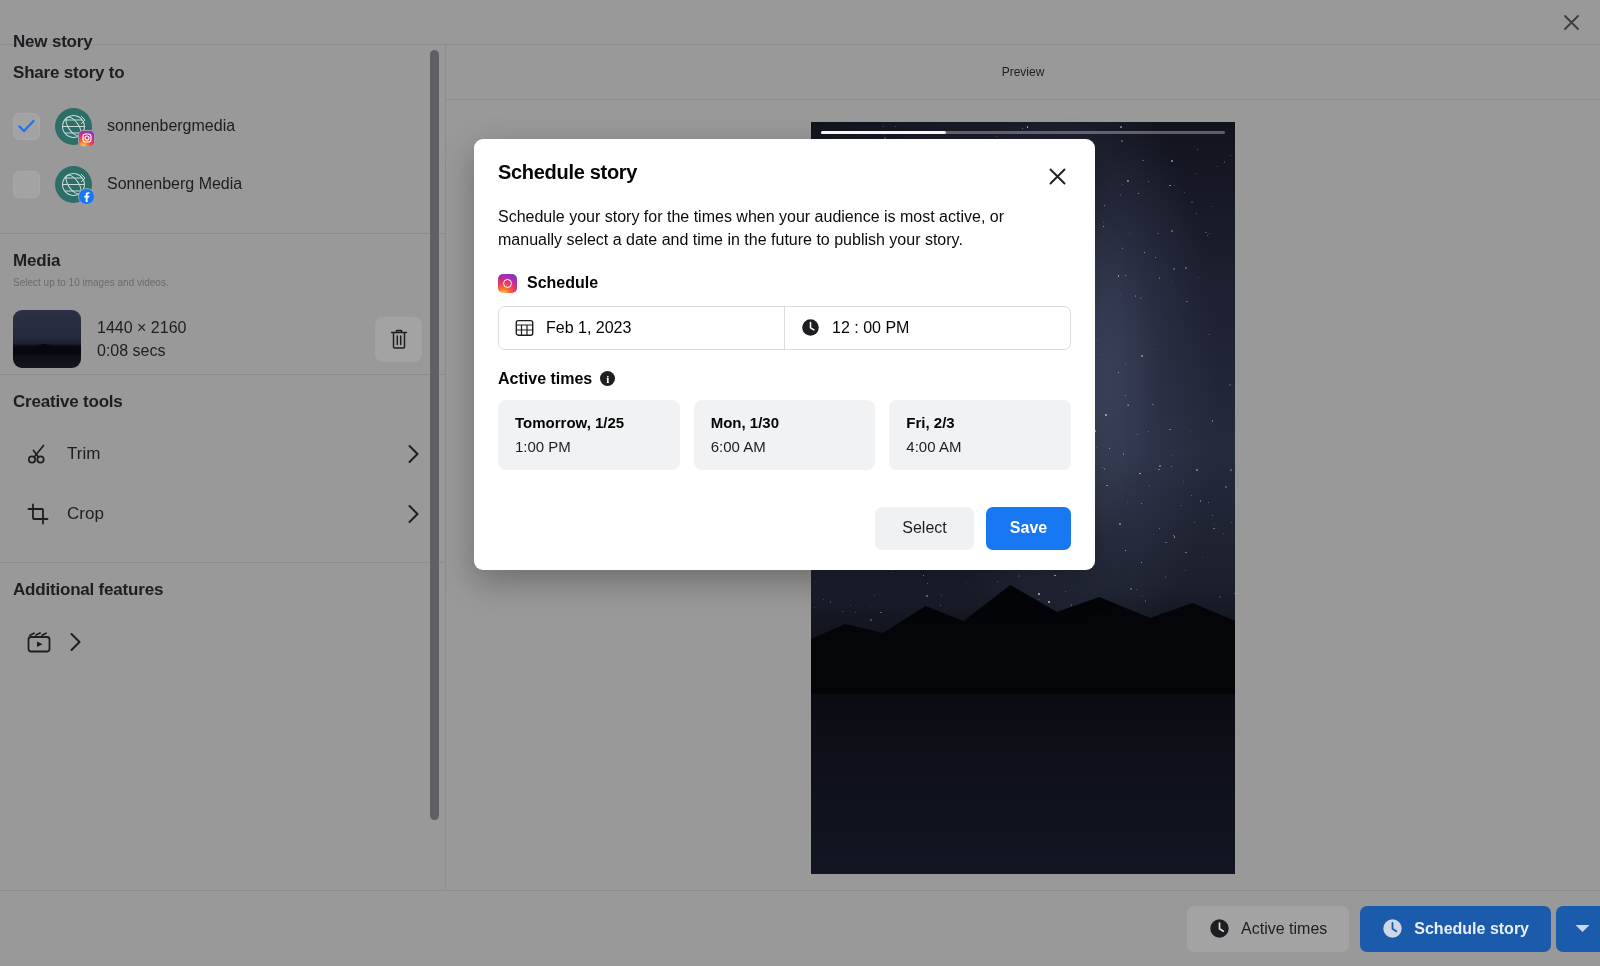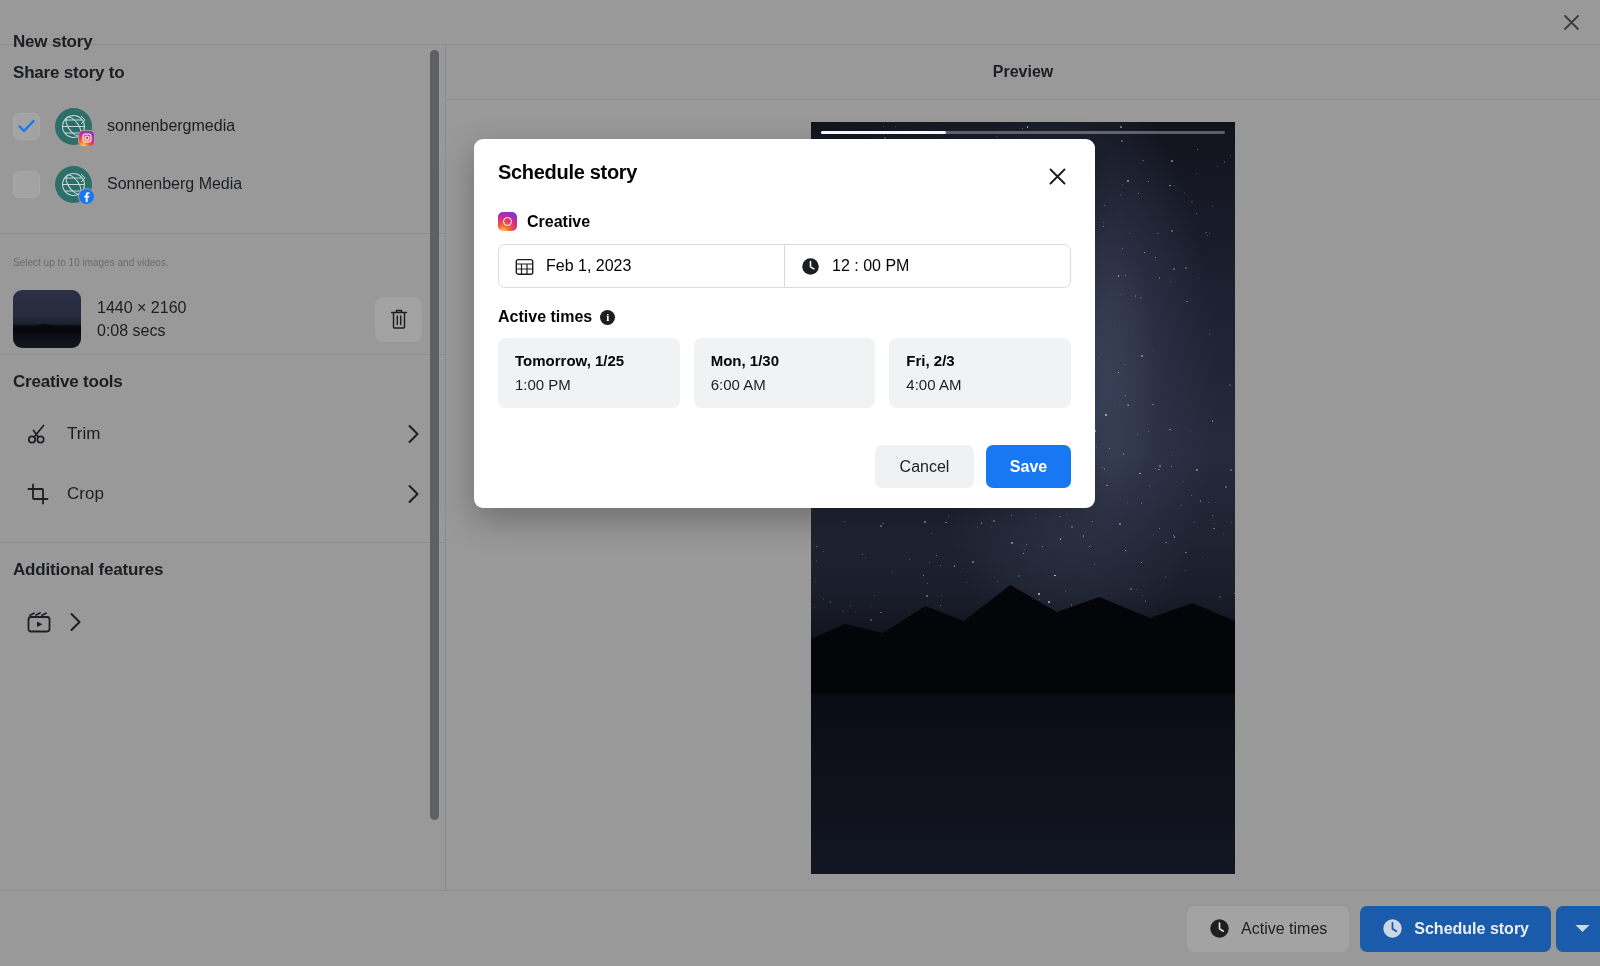--- a/index.html
+++ b/index.html
@@ -134,21 +134,21 @@
     position: absolute; top: 5px; left: 430px; width: 9px; height: 770px;
     background: #5f6063; border-radius: 5px; cursor: pointer; z-index: 5;
   }
 
   
   .right-panel { flex: 1; position: relative; display: flex; flex-direction: column; }
   .preview-head {
     height: 55px; flex: 0 0 55px; display: flex; align-items: center; justify-content: center;
     border-bottom: 1px solid #8d8d8d;
   }
-  .preview-title { font-size: 16px; font-weight: bold; color: #1c1e21; text-align: right; }
+  .preview-title { font-size: 12px; font-weight: normal; color: #1c1e21; text-align: right; }
   .preview-body { flex: 1; display: flex; align-items: flex-start; justify-content: center; padding-top: 22px; }
   .phone {
     width: 424px; height: 752px; position: relative; overflow: hidden;
     background: #06070b;
   }
   .sky {
     position: absolute; inset: 0;
     background:
       radial-gradient(ellipse 200px 420px at 62% 34%, rgba(120,132,168,0.42) 0%, rgba(90,100,135,0.16) 42%, rgba(0,0,0,0) 72%),
       radial-gradient(ellipse 320px 300px at 40% 18%, rgba(70,80,112,0.30) 0%, rgba(0,0,0,0) 70%),
@@ -326,20 +326,21 @@
                   </svg>
                 </div>
               </div>
               <div class="share-name">Sonnenberg Media</div>
             </div>
 
           </div>
         </div>
 
         <div class="section">
+          <div class="sec-title">Media</div>
           <div class="sec-sub">Select up to 10 images and videos.</div>
 
           <div class="media-row">
             <div class="thumb"></div>
             <div class="media-info">
               <div class="media-dim">1440 × 2160</div>
               <div class="media-dur">0:08 secs</div>
             </div>
             <div class="trash-btn">
               <svg width="20" height="22" viewBox="0 0 20 22">
@@ -868,26 +869,27 @@
 
   <div class="modal-head">
     <div class="modal-title">Schedule story</div>
     <div class="modal-close">
       <svg width="21" height="21" viewBox="0 0 21 21">
         <path d="M3.5 3.5 L17.5 17.5 M17.5 3.5 L3.5 17.5" stroke="#1c1e21" stroke-width="1.9" stroke-linecap="round" fill="none"></path>
       </svg>
     </div>
   </div>
 
+  <div class="modal-desc">Schedule your story for the times when your audience is most active, or manually select a date and time in the future to publish your story.</div>
 
   <div class="platform-row">
     <div class="ig-icon">
       <div class="ring"></div>
     </div>
-    <div class="platform-name">Creative</div>
+    <div class="platform-name">Schedule</div>
   </div>
 
   <div class="dt-row">
     <div class="dt-cell">
       <svg width="19" height="19" viewBox="0 0 19 19">
         <rect x="1.3" y="2.6" width="16.4" height="14.6" rx="2" stroke="#1c1e21" stroke-width="1.4" fill="none"></rect>
         <path d="M1.3 7 H17.7 M1.3 12 H17.7 M6.5 7 V17.2 M12 7 V17.2" stroke="#1c1e21" stroke-width="1.2"></path>
       </svg>
       <span class="dt-val">Feb 1, 2023</span>
     </div>
@@ -914,17 +916,17 @@
       <div class="at-day">Mon, 1/30</div>
       <div class="at-time">6:00 AM</div>
     </div>
     <div class="at-card">
       <div class="at-day">Fri, 2/3</div>
       <div class="at-time">4:00 AM</div>
     </div>
   </div>
 
   <div class="modal-actions">
-    <div class="btn-cancel">Cancel</div>
+    <div class="btn-cancel">Select</div>
     <div class="btn-save">Save</div>
   </div>
 
 </div>
 
 </body></html>

